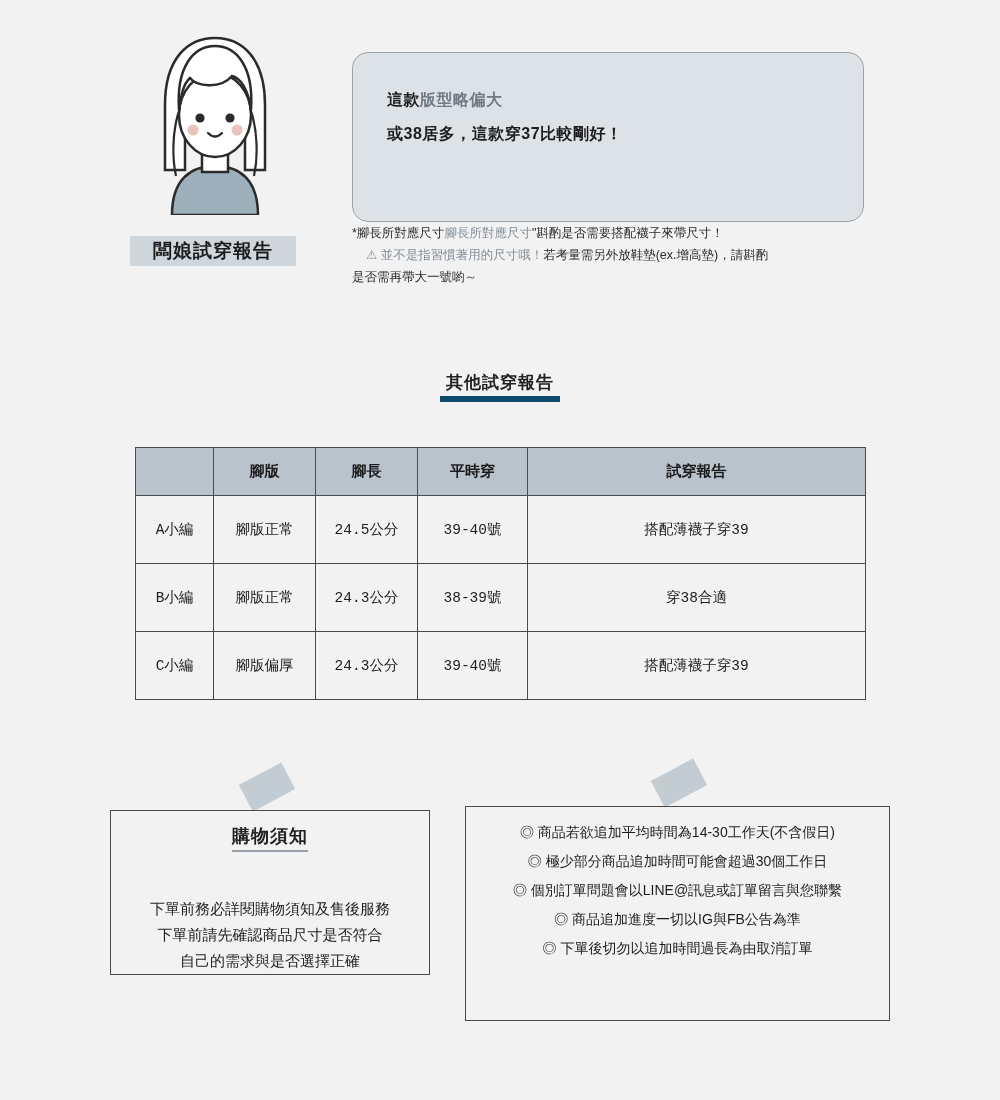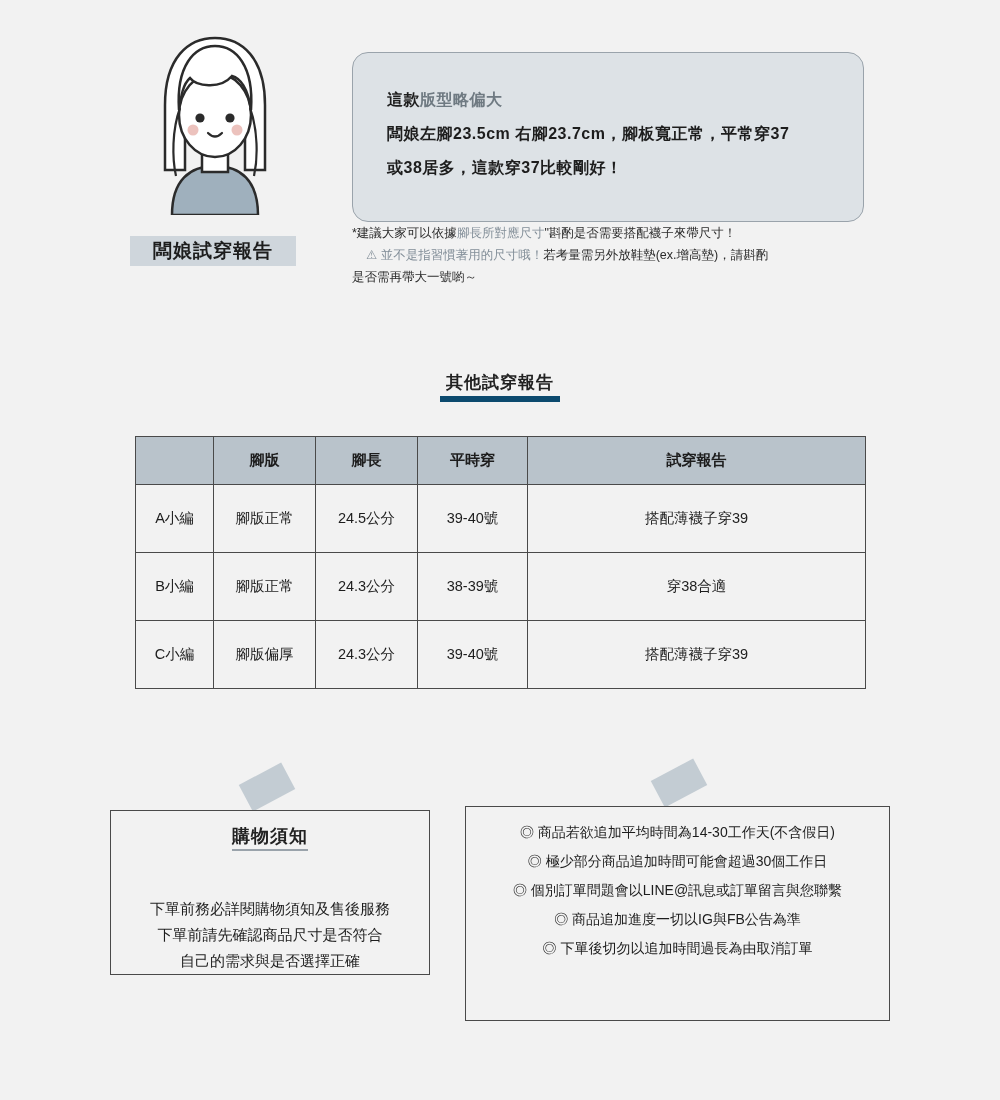--- a/index.html
+++ b/index.html
@@ -105,22 +105,23 @@
     justify-content: center;
     font-size: 17px;
     font-weight: bold;
     letter-spacing: 1px;
     border-bottom: 6px solid #0c4a6e;
   }
 
   .table-wrap {
     position: absolute;
     left: 135px;
-    top: 436px;
+    top: 447px;
     width: 730px;
+    font-family: Liberation Mono, monospace;
   }
   table.report {
     border-collapse: collapse;
     width: 730px;
     table-layout: fixed;
   }
   table.report td, table.report th {
     border: 1px solid #4a4a4a;
     text-align: center;
     font-size: 14.5px;
@@ -154,20 +155,21 @@
   .notice-title {
     position: absolute;
     left: 110px;
     top: 812px;
     width: 320px;
     text-align: center;
     font-size: 18px;
     font-weight: bold;
     letter-spacing: 1px;
     padding-top: 12px;
+    font-family: Liberation Mono, monospace;
   }
   .notice-title span {
     border-bottom: 2px solid #9aa3ab;
     padding-bottom: 3px;
   }
   .notice-body {
     position: absolute;
     left: 110px;
     top: 864px;
     width: 320px;
@@ -245,28 +247,27 @@
 
     <div class="badge-title">
       <span>闆娘試穿報告</span>
     </div>
 
     <div class="bubble">
       <div class="bubble-inner">
         <div class="bubble-line1">
           <span class="t-dark">這款</span><span class="t-gray">版型略偏大</span>
         </div>
-        <div class="bubble-line2">闆娘左腳23.5cm 右腳23.7cm，腳板寬正常，平常穿37</div>
         <div class="bubble-line3">或38居多，這款穿37比較剛好！</div>
       </div>
     </div>
 
     <div class="note-block">
       <div class="note-line">
-        <span>*建議大家可以依據</span><span class="note-gray">腳長所對應尺寸</span><span>"斟酌是否需要搭配襪子來帶尺寸！</span>
+        <span>*腳長所對應尺寸</span><span class="note-gray">腳長所對應尺寸</span><span>"斟酌是否需要搭配襪子來帶尺寸！</span>
       </div>
       <div class="note-line note-indent">
         <span class="note-gray">⚠ 並不是指習慣著用的尺寸哦！</span><span>若考量需另外放鞋墊(ex.增高墊)，請斟酌</span>
       </div>
       <div class="note-line">是否需再帶大一號喲～</div>
     </div>
   </div>
 
   <div class="section-title">其他試穿報告</div>
 

